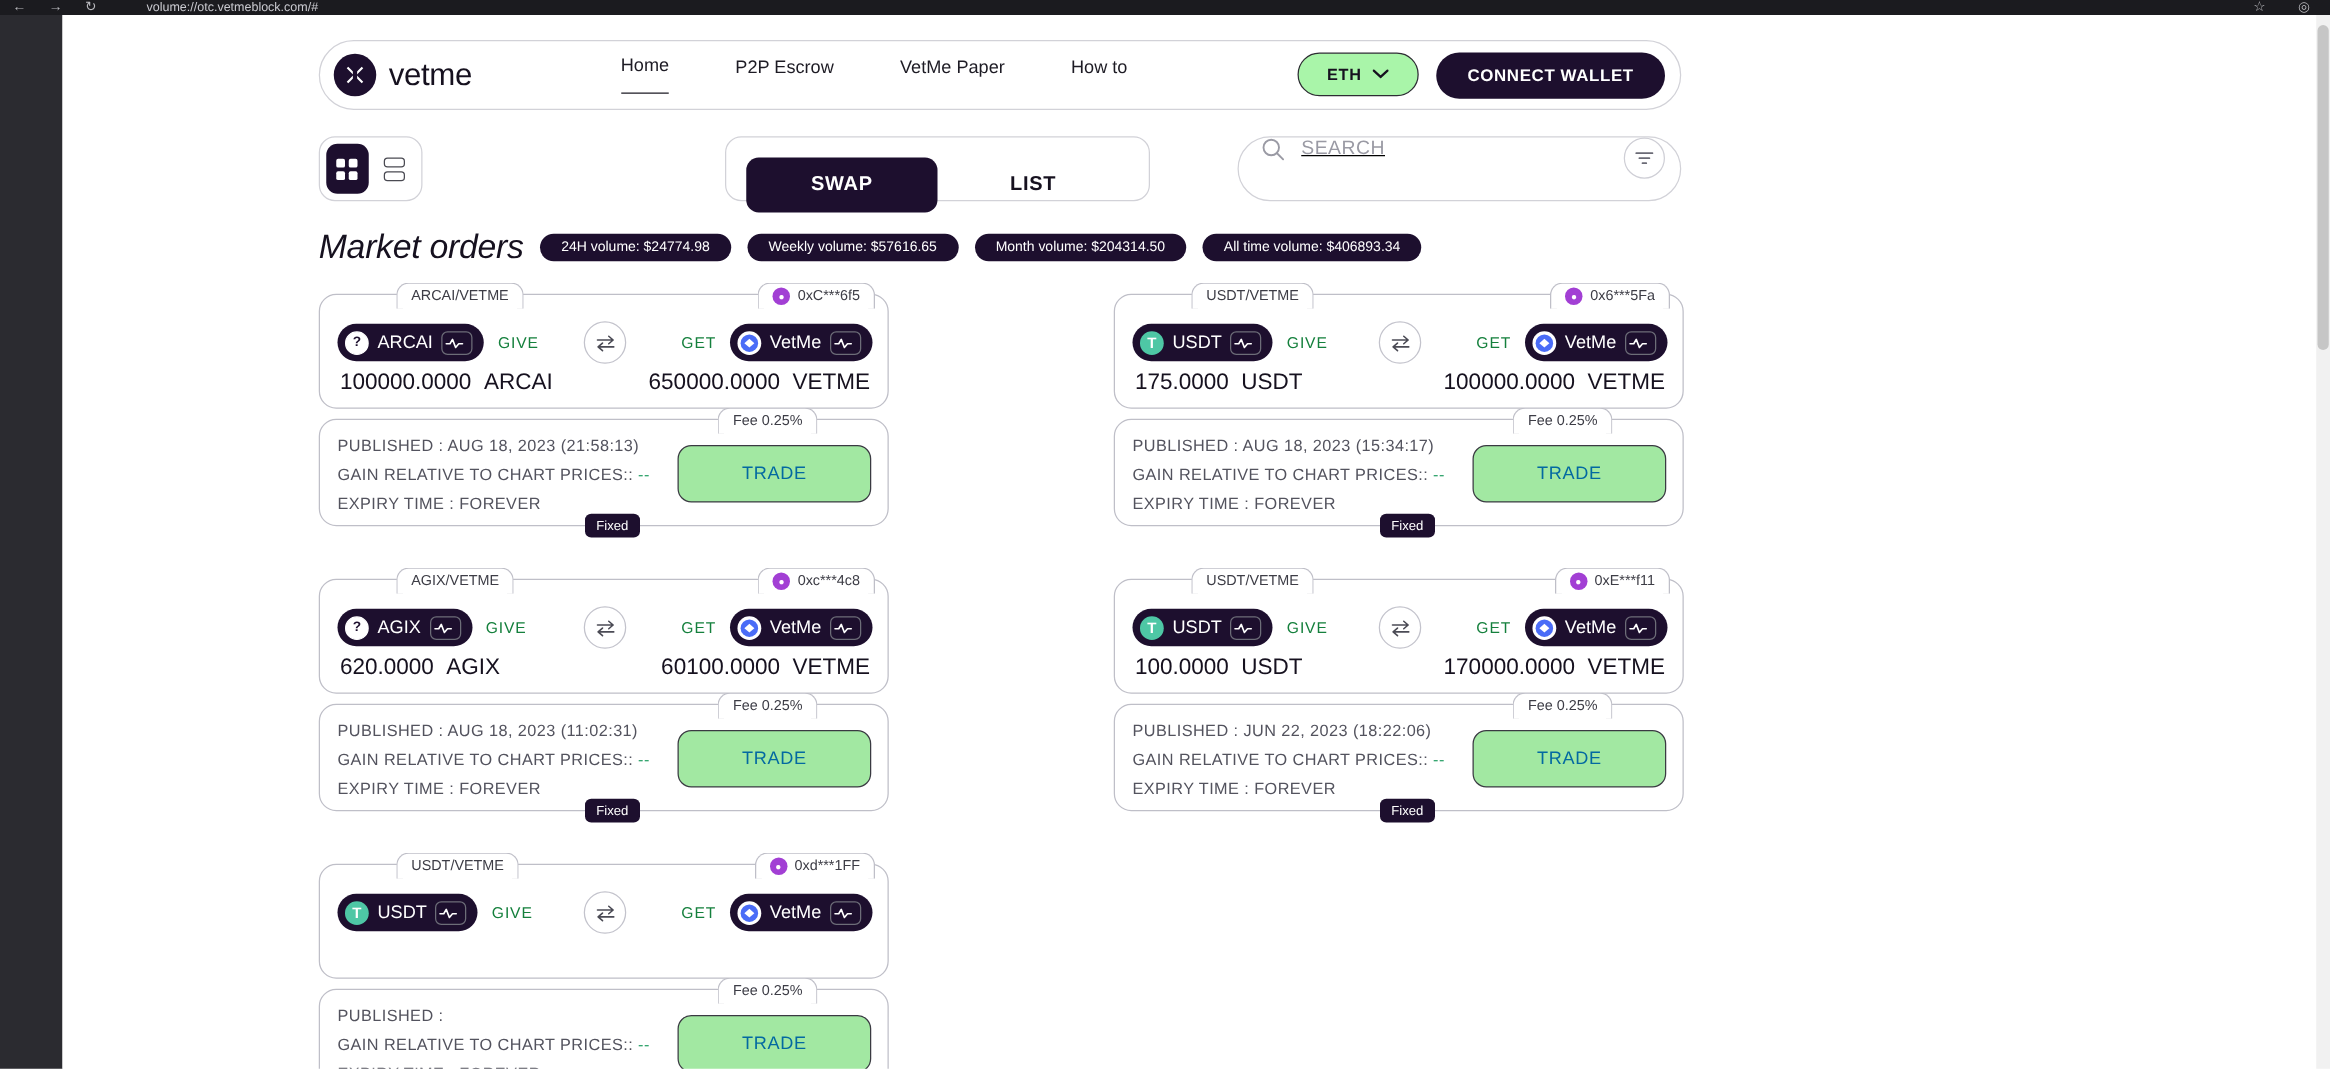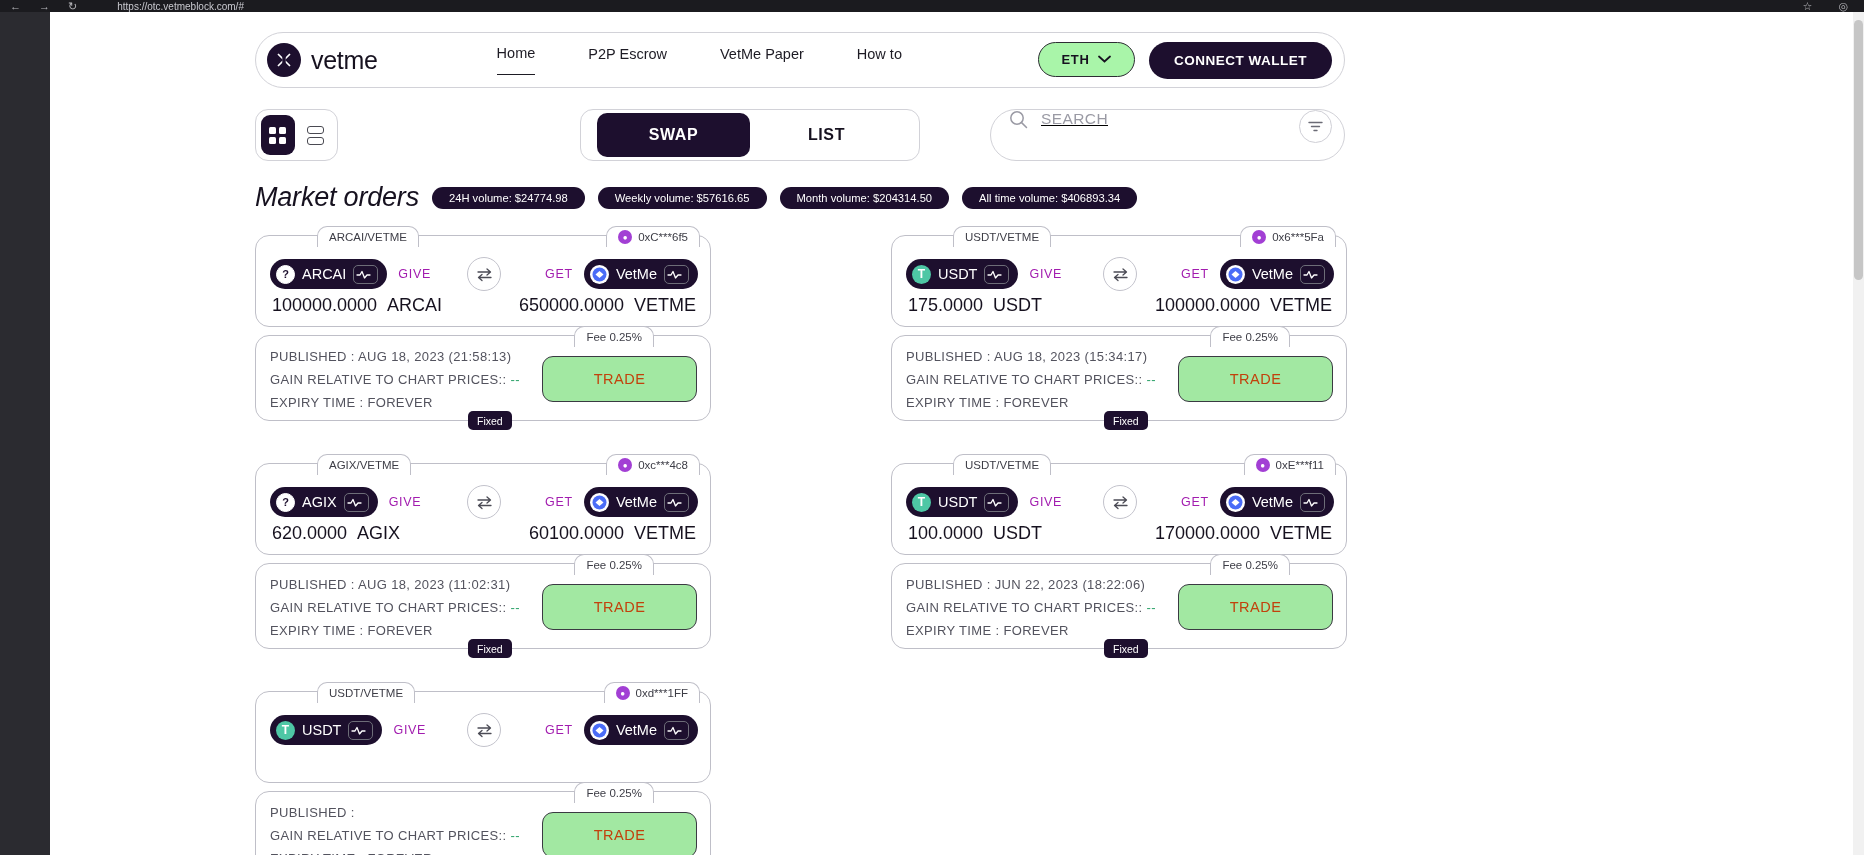--- a/index.html
+++ b/index.html
@@ -101,21 +101,21 @@
   .grid-glyph { display: grid; grid-template-columns: 7px 7px; grid-gap: 3px; }
   .grid-glyph i { width: 7px; height: 7px; background: #fff; border-radius: 1.5px; display: block; }
   .list-glyph { display: flex; flex-direction: column; gap: 3px; }
   .list-glyph i {
     width: 17px; height: 8px; border: 1.4px solid #4a4a52; border-radius: 3px; display: block;
   }
 
   .mode-tabs {
     position: absolute; left: 325px; top: 0;
     width: 340px; height: 52px; border: 1px solid #d2d2d8; border-radius: 13px;
-    display: flex; align-items: center; padding: 16px; background: #fff;
+    display: flex; padding: 16px; background: #fff;
   }
   .mode-tab {
     flex: 1; height: 44px; border-radius: 10px;
     display: flex; align-items: center; justify-content: center;
     font-size: 16px; font-weight: bold; letter-spacing: 0.6px; color: #16111f;
   }
   .mode-tab.active { background: #1d0f2e; color: #ffffff; }
 
   .search-box {
     position: absolute; right: 0; top: 0;
@@ -181,21 +181,21 @@
     font-size: 14.5px; font-weight: 500;
   }
   .token-ico { width: 19px; height: 19px; border-radius: 50%; display: flex; align-items: center; justify-content: center; font-size: 11px; }
   .ico-unknown { background: #fff; color: #1d0f2e; border: 1.6px solid #fff; font-weight: bold; }
   .ico-usdt { background: #4ec7a5; color: #ffffff; font-weight: bold; font-size: 12px; }
   .ico-vetme { background: #ffffff; display: flex; align-items: center; justify-content: center; }
   .spark-box {
     width: 25px; height: 19px; border: 1px solid #6d6d78; border-radius: 5px;
     display: flex; align-items: center; justify-content: center;
   }
-  .gl { font-size: 12.5px; color: #a21caf; letter-spacing: 0.7px; }
+  .gl { font-size: 12.5px; color: #15803d; letter-spacing: 0.7px; }
   .swap-circle {
     width: 34px; height: 34px; border-radius: 50%; border: 1px solid #c3c3cc;
     display: flex; align-items: center; justify-content: center; background: #fff;
   }
   .amount-row {
     position: absolute; left: 0; top: 56px; width: 456px; height: 26px;
     display: flex; align-items: center;
   }
   .amt { font-size: 18px; color: #16111f; white-space: nowrap; }
 
@@ -211,38 +211,38 @@
     display: flex; align-items: center; font-size: 11.5px; color: #3d3d46; white-space: nowrap;
   }
   .meta { position: absolute; left: 14px; top: 13px; }
   .meta div { font-size: 13px; color: #53535e; letter-spacing: 0.35px; margin-bottom: 8px; }
   .gain-val { color: #2fa36b; }
   .trade-btn {
     position: absolute; right: 13px; top: 20px;
     width: 155px; height: 46px; border-radius: 11px;
     background: #a2e8a2; border: 1px solid #3a3a42;
     display: flex; align-items: center; justify-content: center;
-    font-size: 14.5px; font-weight: 500; color: #c2410c; letter-spacing: 0.5px;
+    font-size: 14.5px; font-weight: 500; color: #0369a1; letter-spacing: 0.5px;
   }
   .fixed-tag {
     position: absolute; left: 212px; bottom: -10px;
     height: 19px; padding: 0 9px; border-radius: 5px;
     background: #1d0f2e; color: #fff; font-size: 10.5px;
     display: flex; align-items: center;
   }
 </style>
 </head>
 <body>
 
 <div class="browser-chrome">
   <div class="chrome-nav">
     <span class="chrome-ico">←</span>
     <span class="chrome-ico">→</span>
     <span class="chrome-ico">↻</span>
-    <span class="chrome-url">https://otc.vetmeblock.com/#</span>
+    <span class="chrome-url">volume://otc.vetmeblock.com/#</span>
   </div>
   <div class="chrome-right">
     <span class="chrome-ico">☆</span>
     <span class="chrome-ico">◎</span>
   </div>
 </div>
 
 <div class="left-rail"></div>
 
 <div class="viewport">

